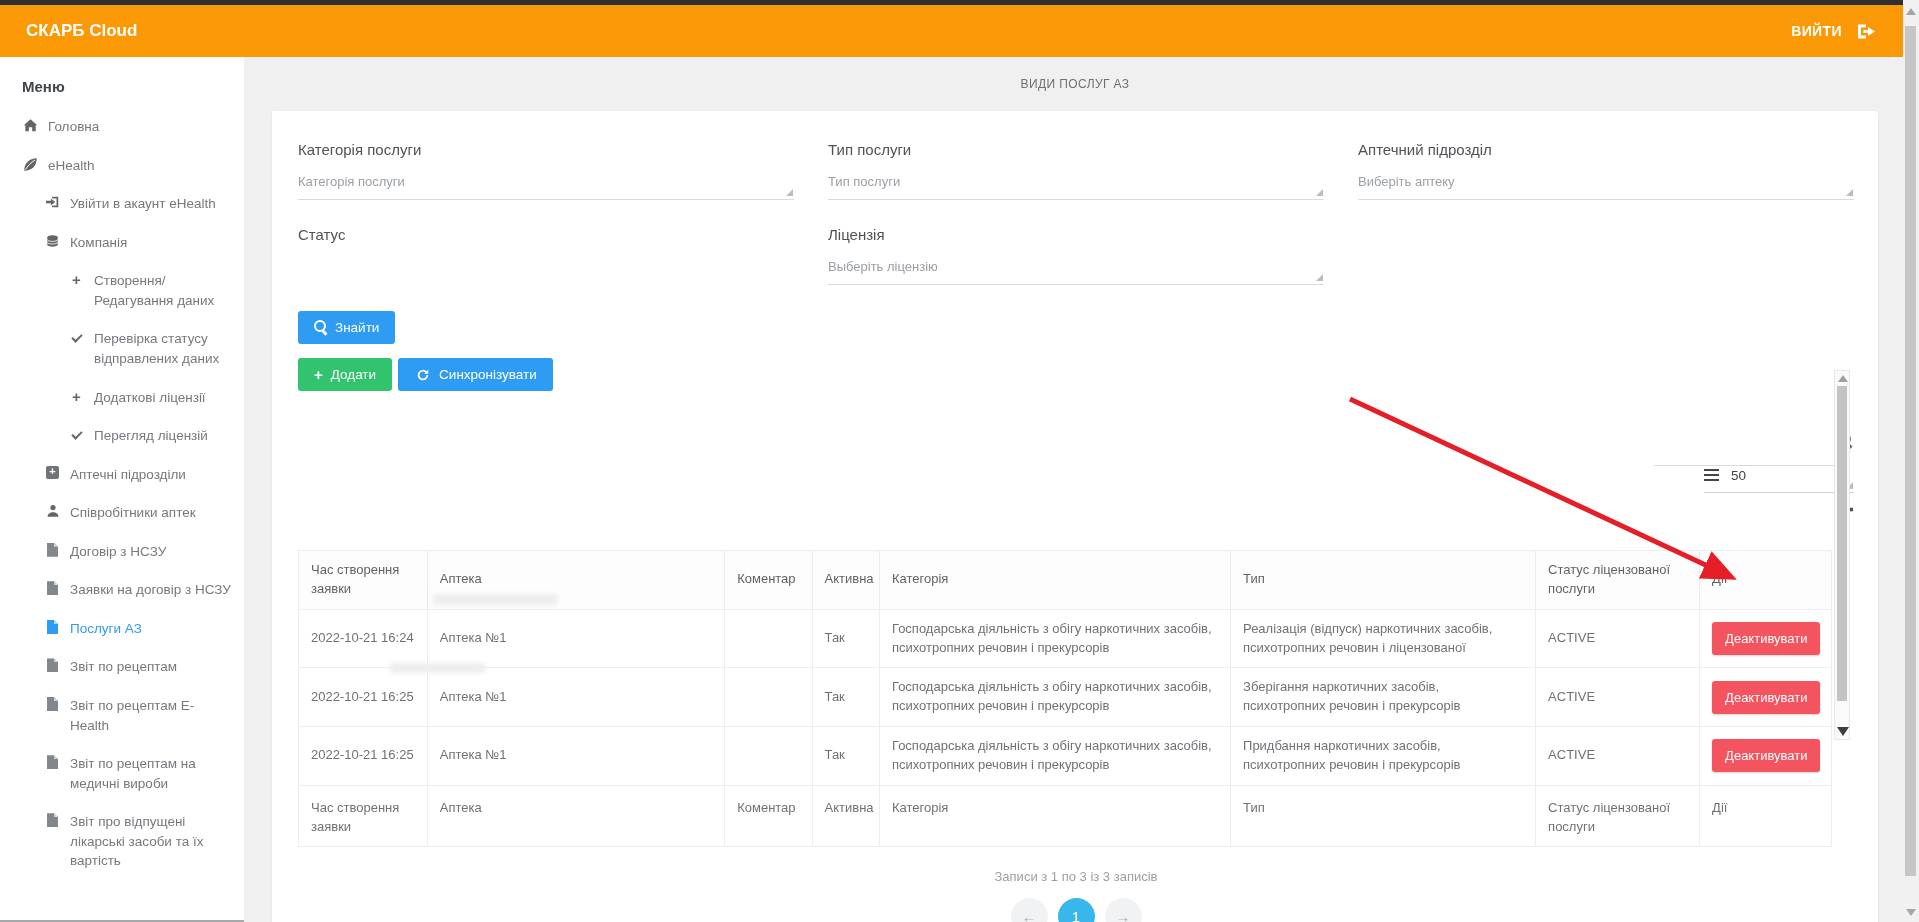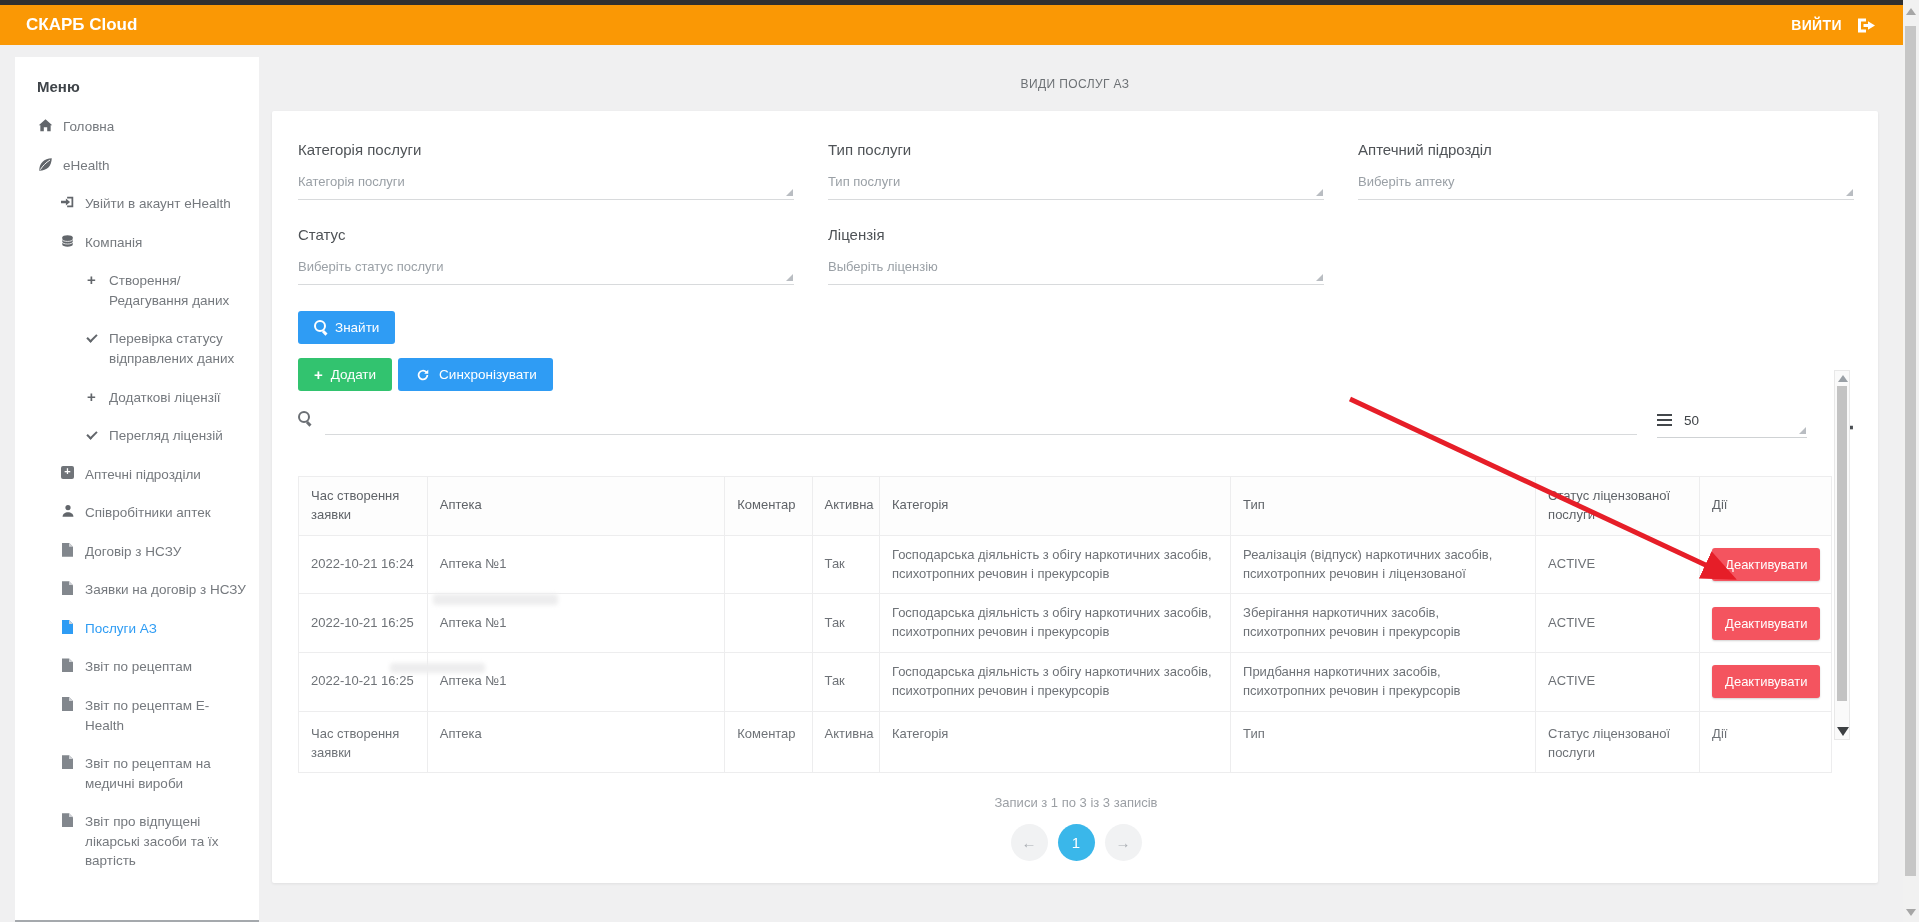--- a/index.html
+++ b/index.html
@@ -6,31 +6,31 @@
   html,body { margin:0; padding:0; }
   body {
     width:1919px; height:922px; overflow:hidden; position:relative;
     font-family:"Liberation Sans","DejaVu Sans",sans-serif;
     background:#f0f0f1; color:#6e7277;
   }
   
   .top-strip { position:absolute; top:0; left:0; width:1903px; height:5px; background:#303030; }
   
   .app-header {
-    position:absolute; top:5px; left:0; width:1903px; height:40px;
+    position:absolute; top:5px; left:0; width:1903px; height:52px;
     background:#fa9805; display:flex; align-items:center; justify-content:space-between;
     padding:0 28px 0 26px; z-index:5;
   }
   .brand { color:#fff; font-size:17px; font-weight:bold; }
   .logout { display:flex; align-items:center; gap:16px; color:#fff; font-weight:bold;
     font-size:14px; letter-spacing:.4px; cursor:pointer; }
   
   .sidebar {
     position:absolute; top:57px; left:0; width:244px; bottom:0; background:#fff;
-    padding:21px 12px 0 22px; overflow:hidden;margin-left:15px;
+    padding:21px 12px 0 22px; overflow:hidden;
   }
   .sidebar::after { content:''; position:absolute; left:0; right:0; bottom:0; height:2px; background:#a5a9ad; }
   .menu-title { font-weight:bold; color:#3f4449; font-size:15px; margin-bottom:22px; }
   .nav-item { display:flex; gap:9px; color:#75797e; font-size:13.5px; line-height:1.45;
     margin-bottom:19px; cursor:pointer; }
   .nav-item.lvl1 { padding-left:22px; }
   .nav-item.lvl2 { padding-left:46px; }
   .nav-item.active, .nav-item.active .nav-label { color:#2e9cf4; }
   .icon { width:17px; flex:none; display:inline-flex; justify-content:center; align-items:flex-start; margin-top:1px; }
   .plus-txt { font-weight:bold; font-size:15px; line-height:1; color:#62666b; }
@@ -64,21 +64,21 @@
   .row-find { margin-top:26px; }
   .btn-row { margin-top:14px; display:flex; gap:6px; }
   .btn .plus-txt { color:#fff; }
   .mag { position:relative; width:13px; height:13px; display:inline-block; }
   .mag::before { content:''; position:absolute; left:0; top:0; width:8px; height:8px;
     border:2px solid currentColor; border-radius:50%; }
   .mag::after { content:''; position:absolute; left:10px; top:10px; width:5px; height:2.5px;
     background:currentColor; transform:rotate(45deg); transform-origin:0 0; }
   .mag-gray { color:#6b6f74; }
   
-  .search-row { display:flex; margin-top:20px; }
+  .search-row { display:flex; align-items:flex-end; margin-top:42px;flex-direction:column; }
   .tbl-search { flex:1; border:none; outline:none; background:transparent;
     border-bottom:1px solid #d8dadc; height:24px; margin:0 20px 0 12px; font-size:13px; color:#55595e; }
   .page-size { display:flex; align-items:center; gap:12px; width:150px; border-bottom:1px solid #cfd2d4;
     padding-bottom:8px; position:relative; cursor:pointer; color:#3f4347; font-size:13.5px; }
   .bars i { display:block; width:15px; height:2px; background:#43474b; margin:3px 0; }
   .download { margin-left:26px; cursor:pointer; display:inline-flex; }
   
   table { border-collapse:collapse; table-layout:fixed; font-size:13px; color:#6e7277;
     width:calc(100% - 22px); margin-top:38px; }
   th, td { border:1px solid #ededee; padding:10px 12px; text-align:left; font-weight:normal;
@@ -285,21 +285,20 @@
         <div class="filter">
           <div class="flabel">Тип послуги</div>
           <div class="fselect"><span class="fplaceholder">Тип послуги</span><span class="corner"></span></div>
         </div>
         <div class="filter">
           <div class="flabel">Аптечний підрозділ</div>
           <div class="fselect"><span class="fplaceholder">Виберіть аптеку</span><span class="corner"></span></div>
         </div>
         <div class="filter">
           <div class="flabel">Статус</div>
-          <div class="fselect"><span class="fplaceholder">Виберіть статус послуги</span><span class="corner"></span></div>
         </div>
         <div class="filter">
           <div class="flabel">Ліцензія</div>
           <div class="fselect"><span class="fplaceholder">Выберіть ліцензію</span><span class="corner"></span></div>
         </div>
       </div>
 
     <div class="row-find">
       <button class="btn btn-blue">
         <span class="mag"></span>

